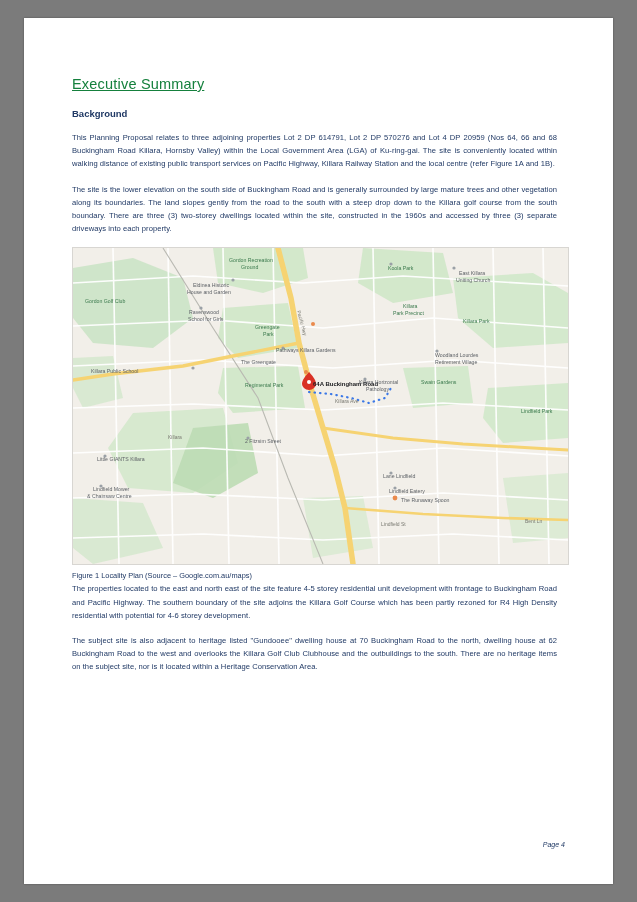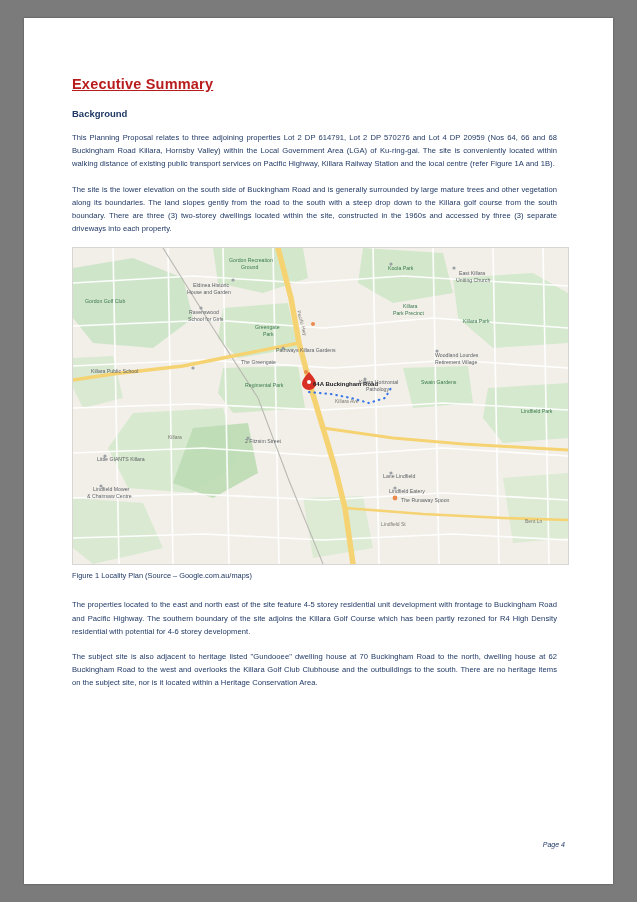--- a/index.html
+++ b/index.html
@@ -23,22 +23,22 @@
     box-shadow: 0 0 2px rgba(0,0,0,0.35);
   }
   .content {
     position: absolute;
     left: 48px;
     top: 58px;
     width: 497px;
   }
   .doc-title {
     font-size: 14.5px;
-    font-weight: bold;
-    color: #b91c1c;
+    font-weight: normal;
+    color: #15803d;
     text-decoration: underline;
     letter-spacing: 0.2px;
     margin: 0 0 16px 0;
   }
   .sub-head {
     font-size: 9.5px;
     font-weight: bold;
     color: #1f3864;
     margin: 4px 0 12px 0;
   }
@@ -61,21 +61,21 @@
     box-sizing: border-box;
   }
   .map-svg {
     position: absolute;
     left: 0;
     top: 0;
   }
   .figure-caption {
     font-size: 7.4px;
     color: #1f3864;
-    margin: 6px 0 18px 0;
+    margin: 6px 0 2px 0;
   }
   .page-number {
     position: absolute;
     right: 48px;
     bottom: 36px;
     font-size: 7px;
     color: #1f3864;
     font-style: italic;
   }
   .marker-label {

